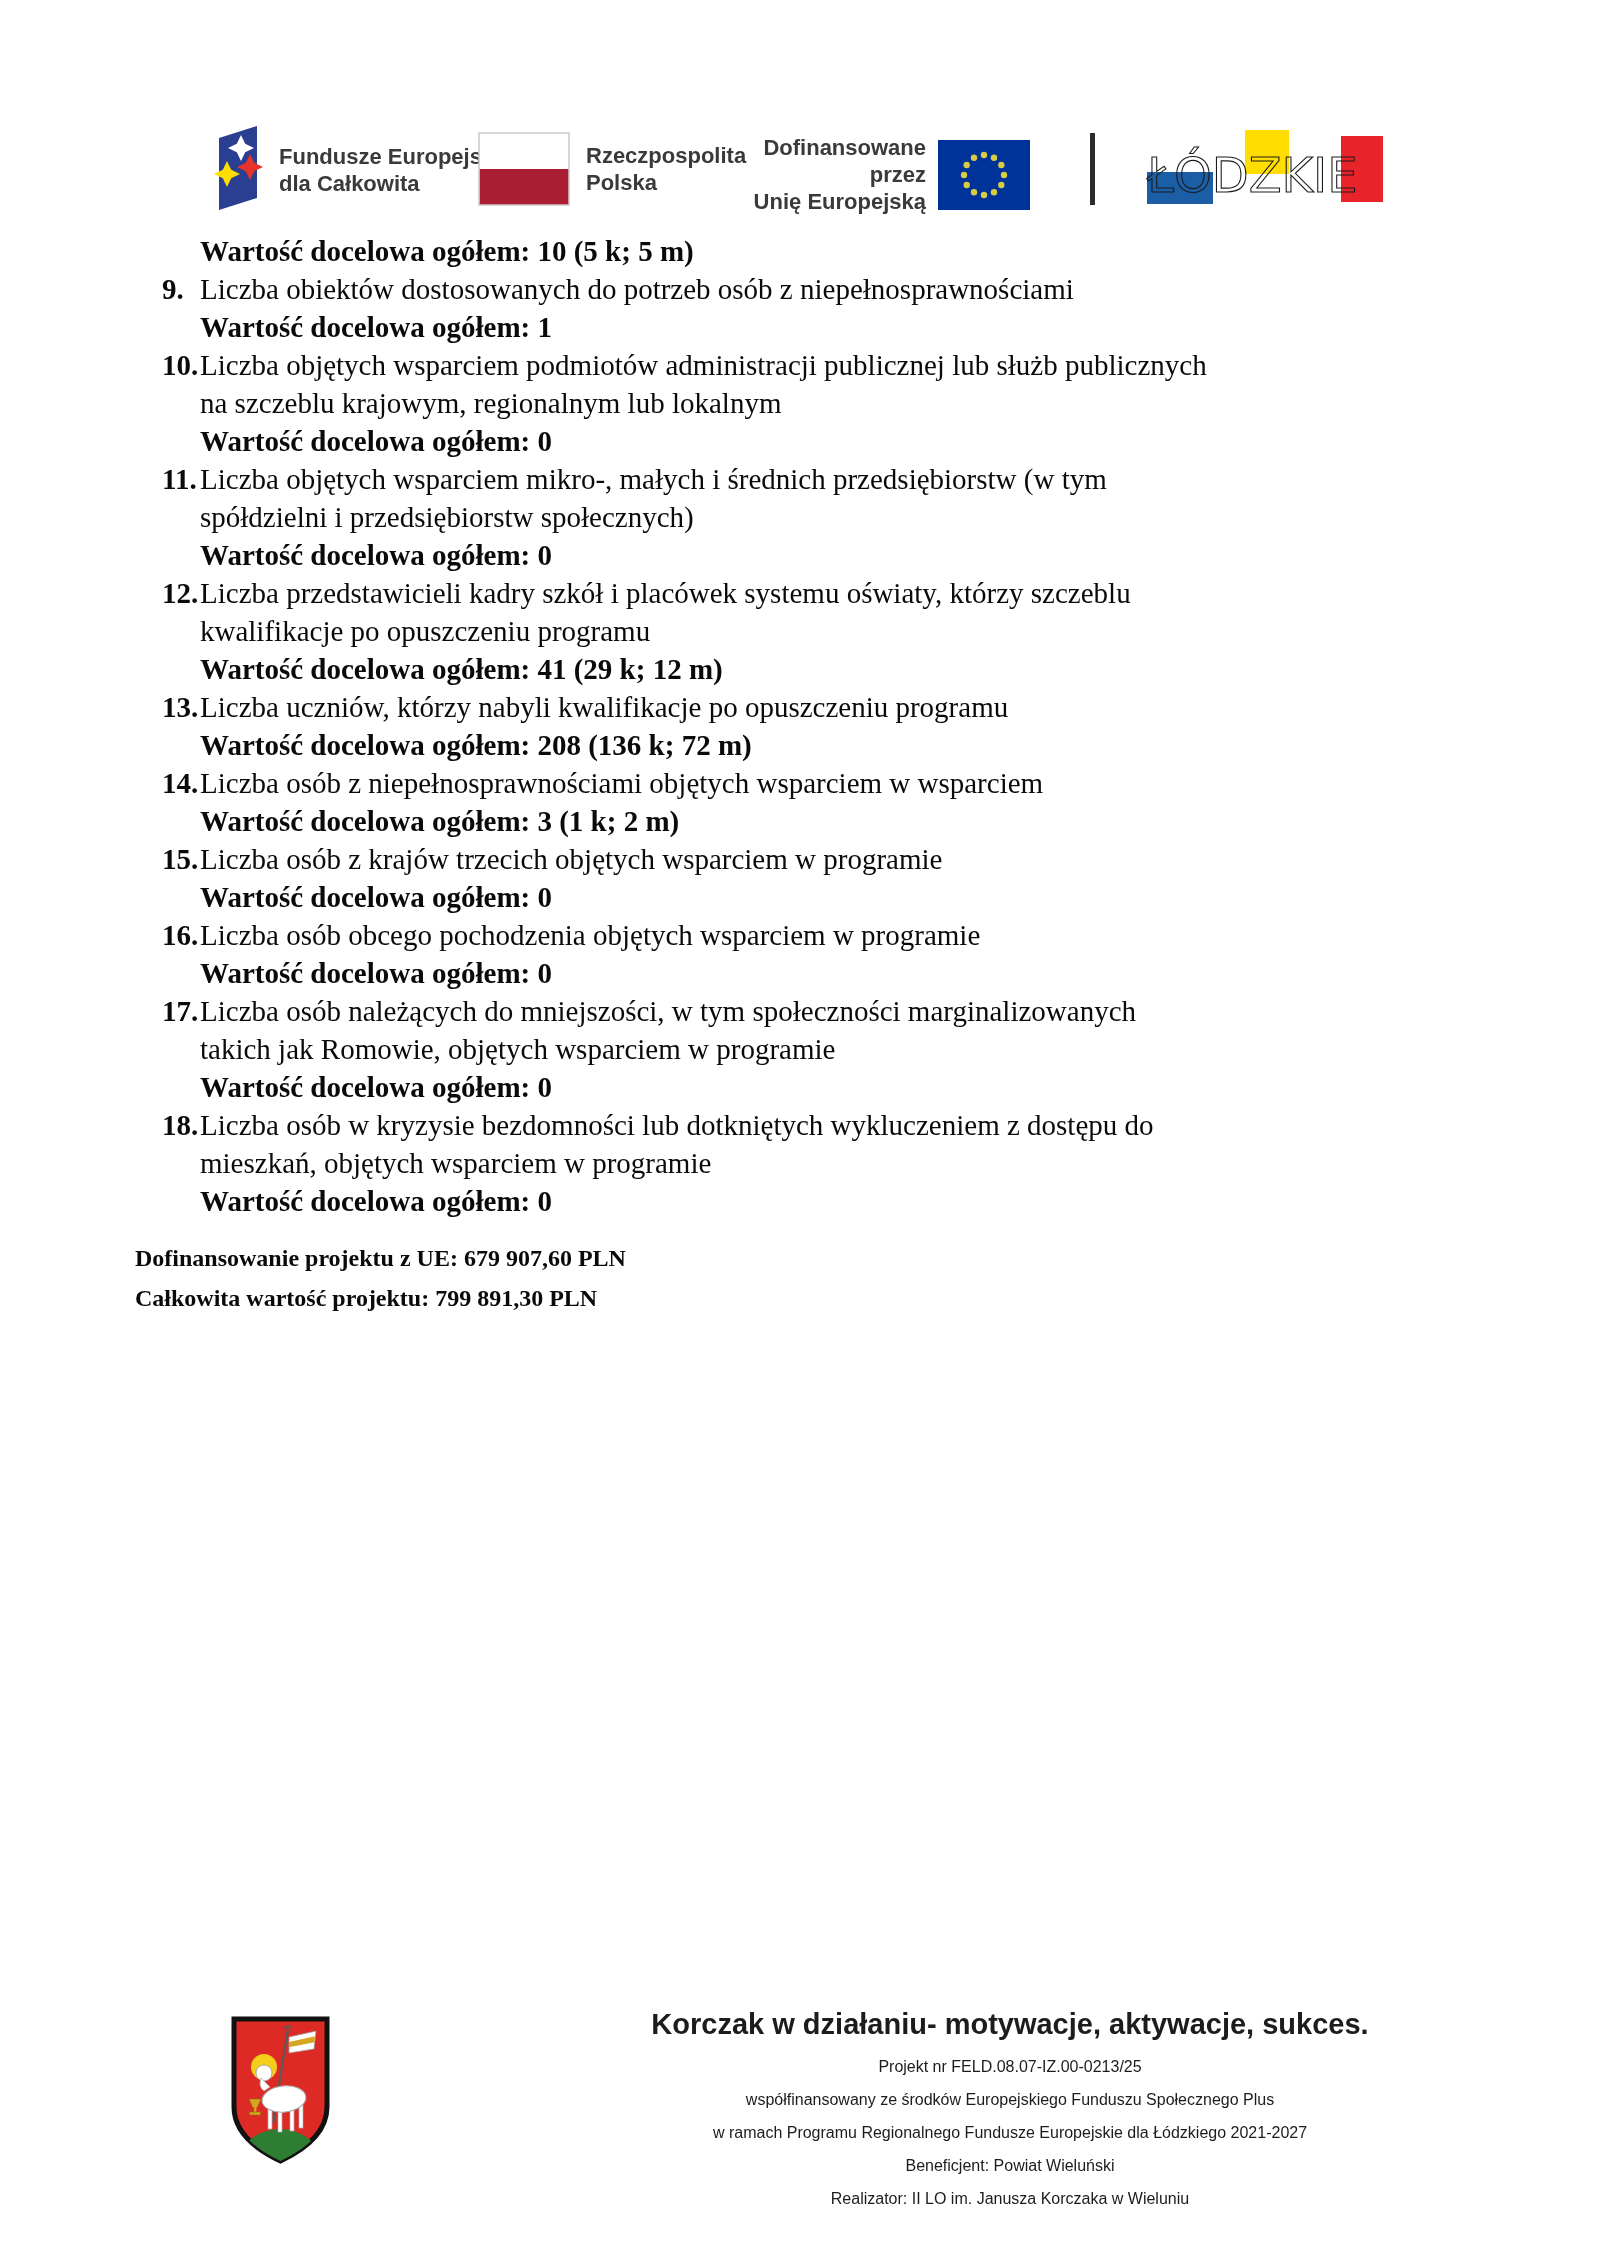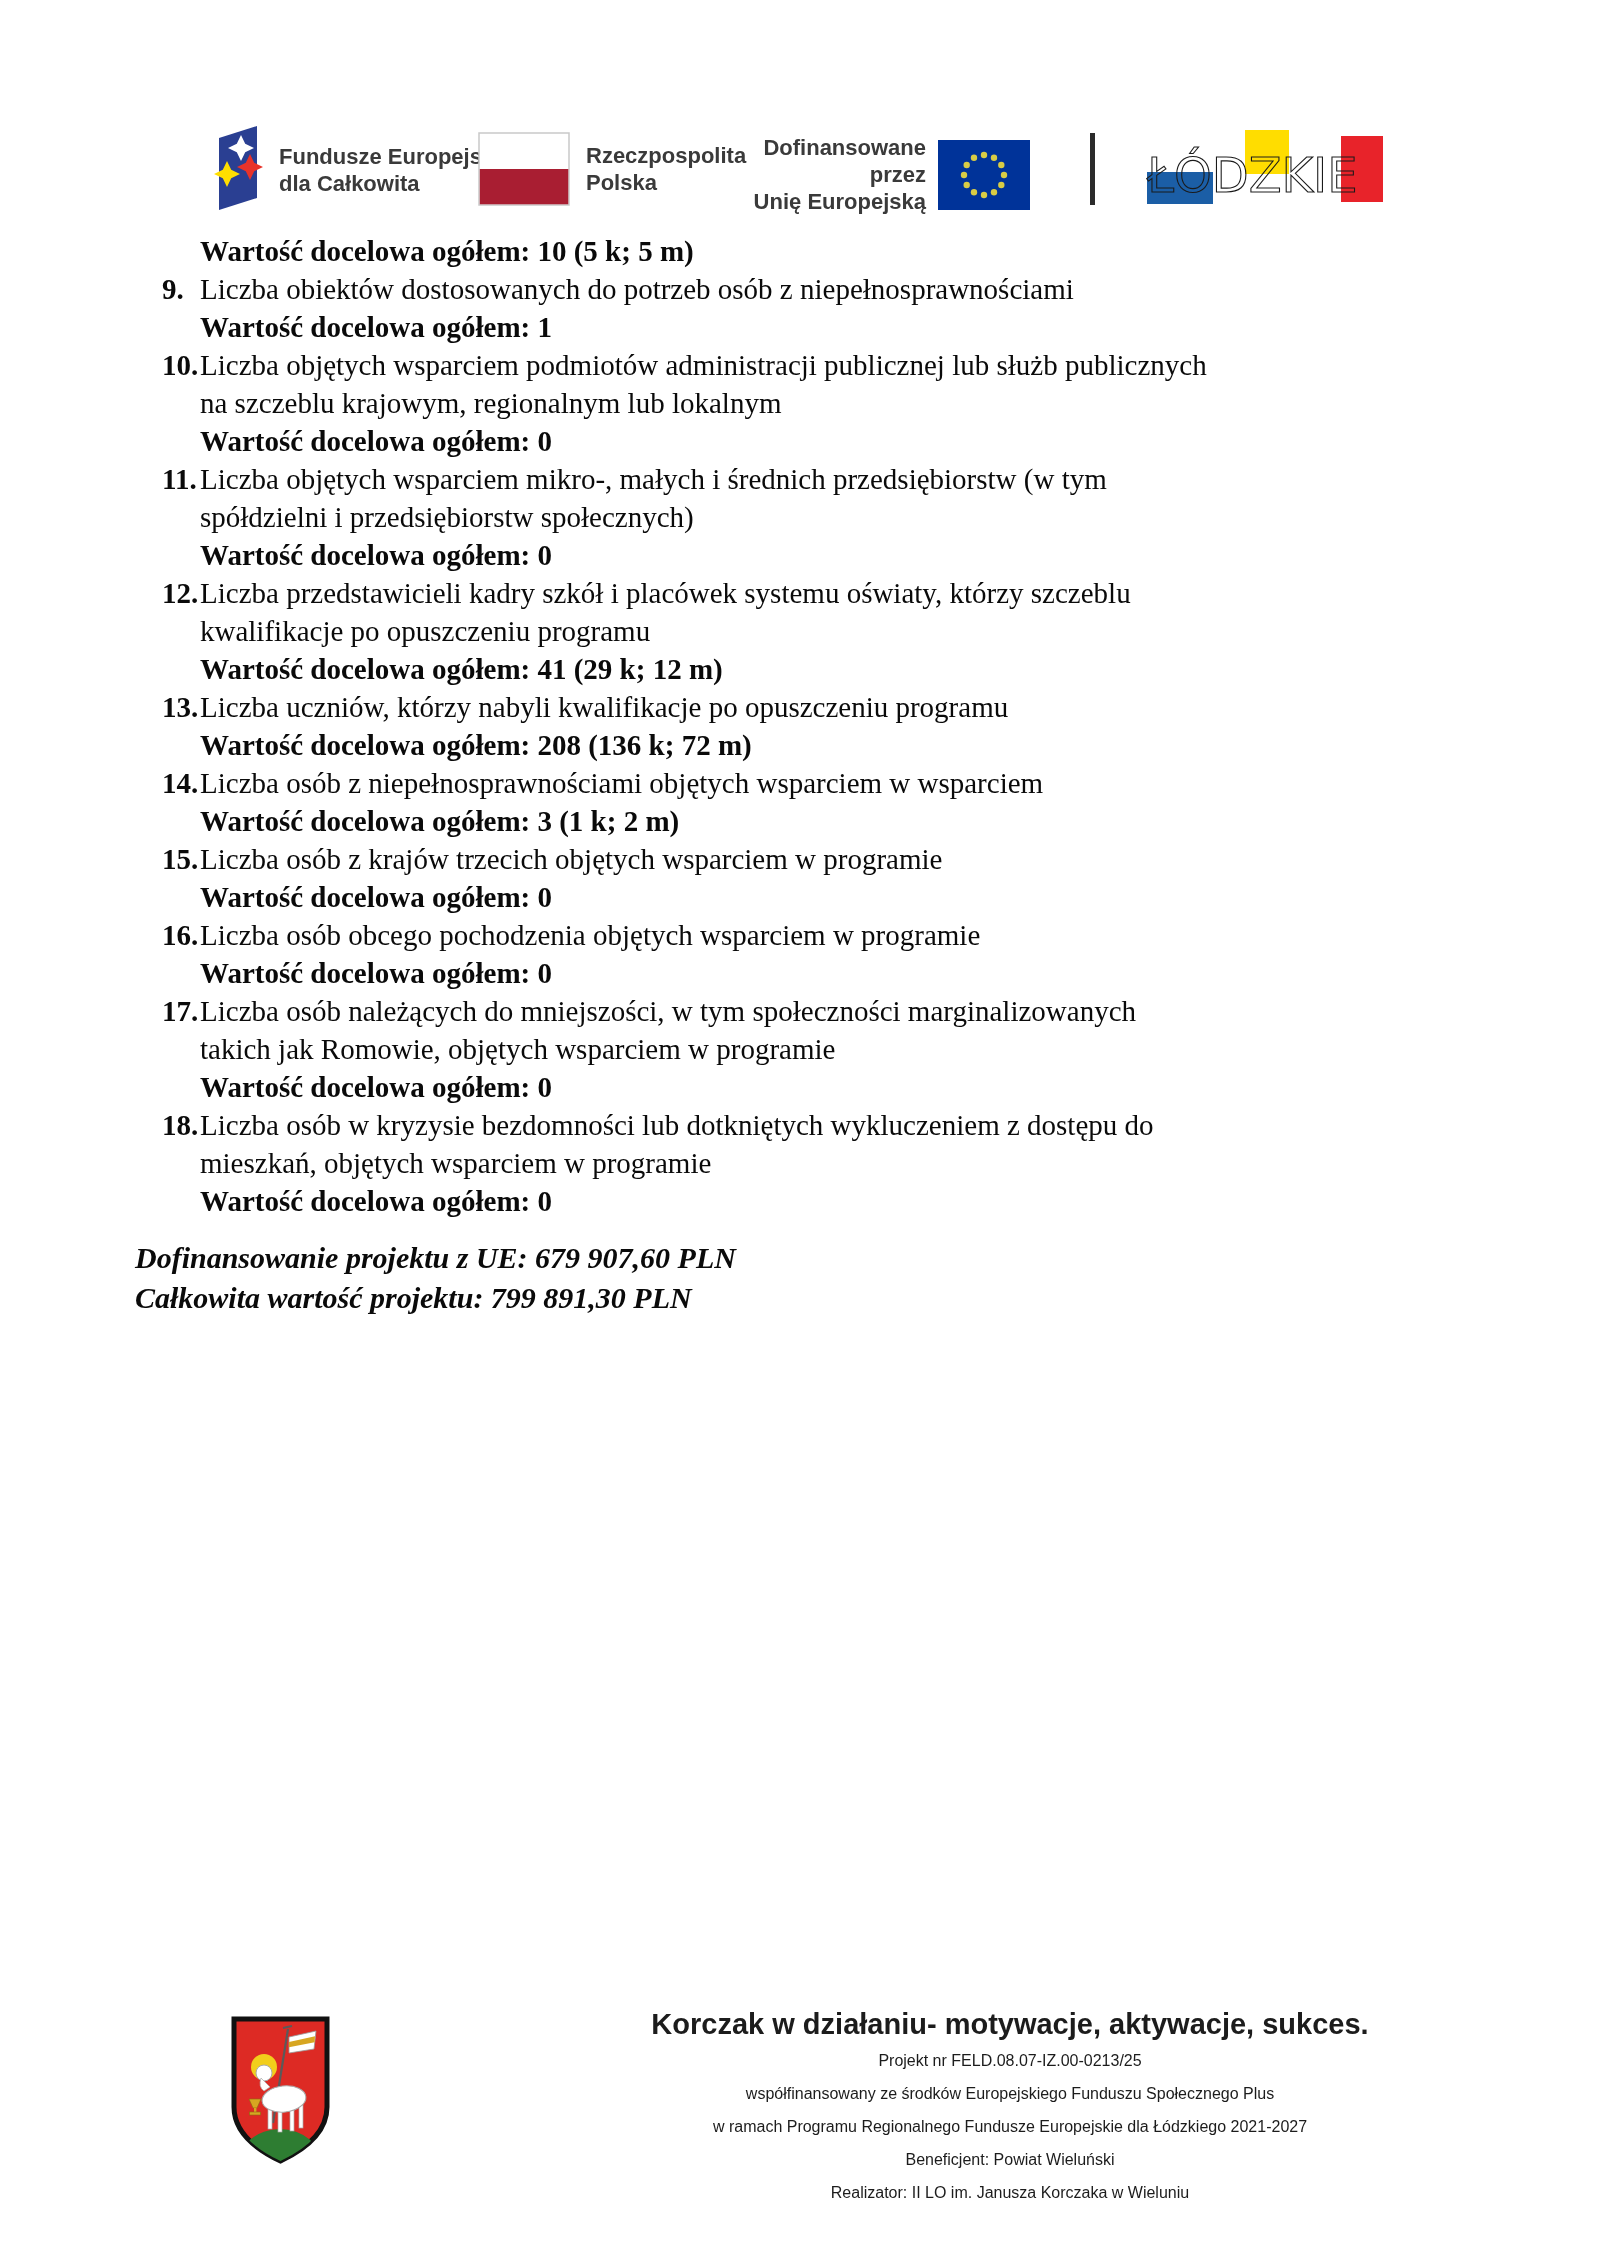--- a/index.html
+++ b/index.html
@@ -16,27 +16,27 @@
   
   .body-text{position:absolute;left:135px;top:232px;width:1110px;
              font-size:29px;line-height:38px;}
   .intro-value{margin-left:65px;font-weight:bold;}
   .item{display:flex;}
   .num{width:65px;box-sizing:border-box;padding-left:27px;font-weight:bold;flex:none;}
   .itext{flex:1;}
   .bold{font-weight:bold;}
 
   
-  .funding{position:absolute;left:135px;top:1238px;font-size:30px;line-height:40px;font-weight:bold;font-style:italic;}
+  .funding{position:absolute;left:135px;top:1238px;font-size:24px;line-height:40px;font-weight:bold;}
 
   
   .crest{position:absolute;left:228px;top:2015px;}
   .footer-text{position:absolute;left:530px;top:2006px;width:960px;text-align:center;
                font-family:"Liberation Sans", sans-serif;color:#1c1c1c;}
-  .footer-title{font-size:29px;font-weight:bold;line-height:36px;margin-bottom:2px;}
+  .footer-title{font-size:29px;font-weight:bold;line-height:36px;margin-bottom:8px;}
   .footer-line{font-size:16px;line-height:33px;}
 </style>
 </head>
 <body>
 
 <div class="page">
 
   <div>
 
     <div class="hdr-group" style="left:205px;top:122px;">

